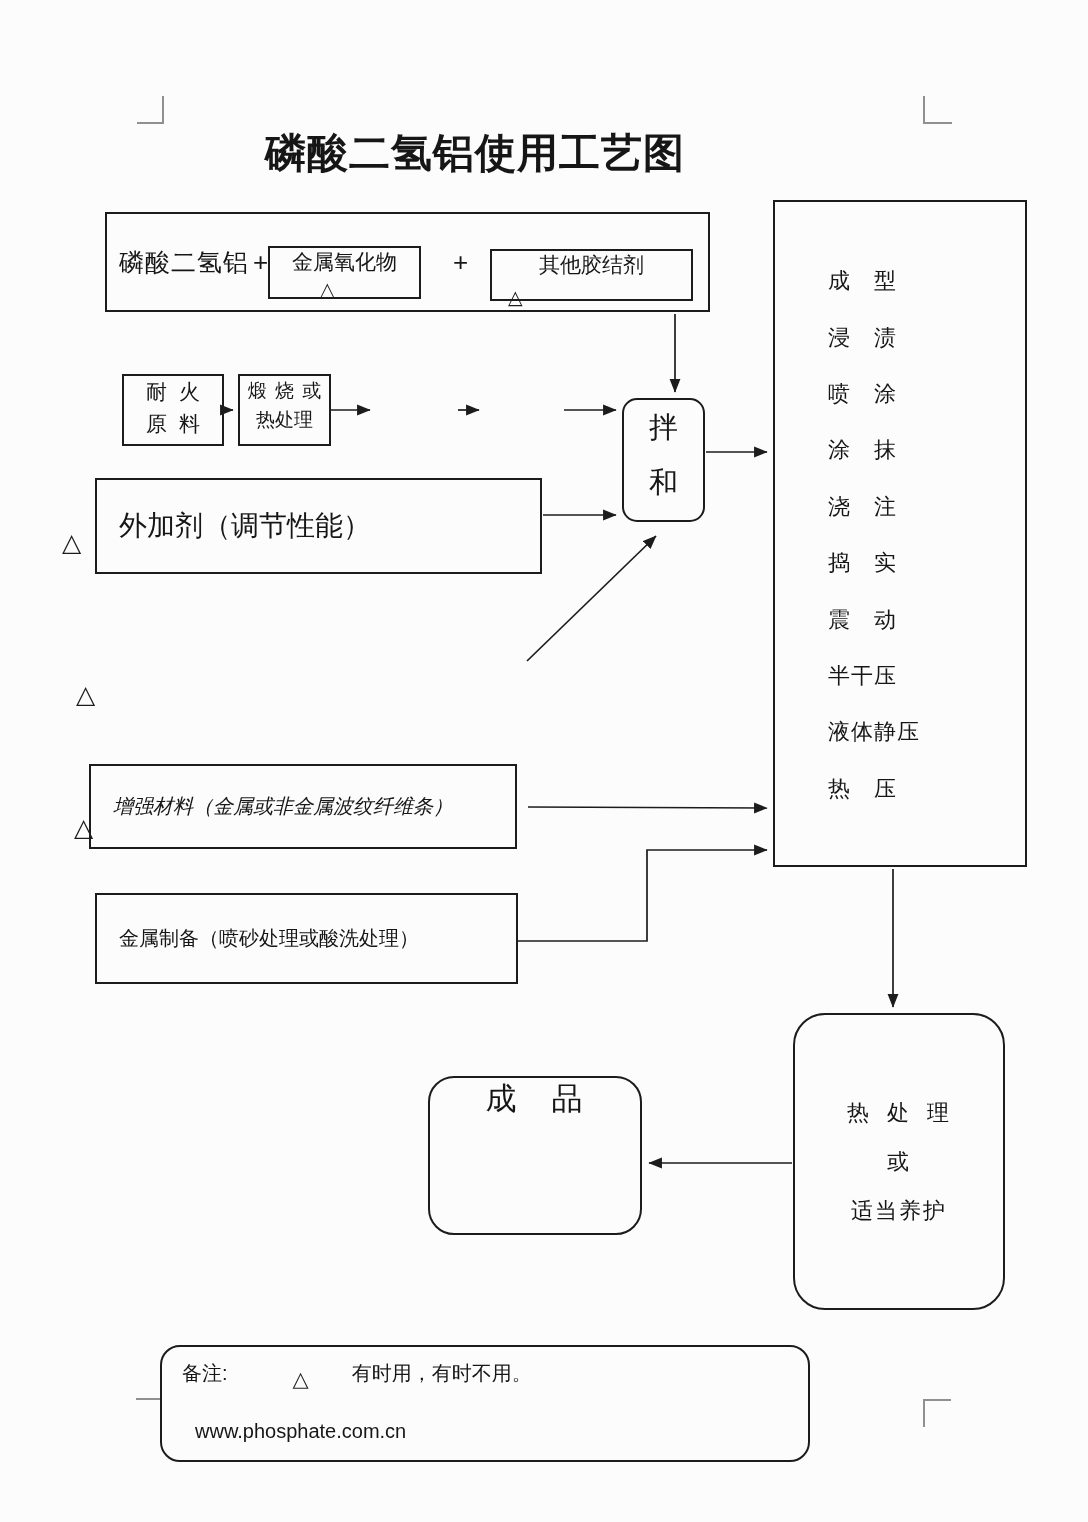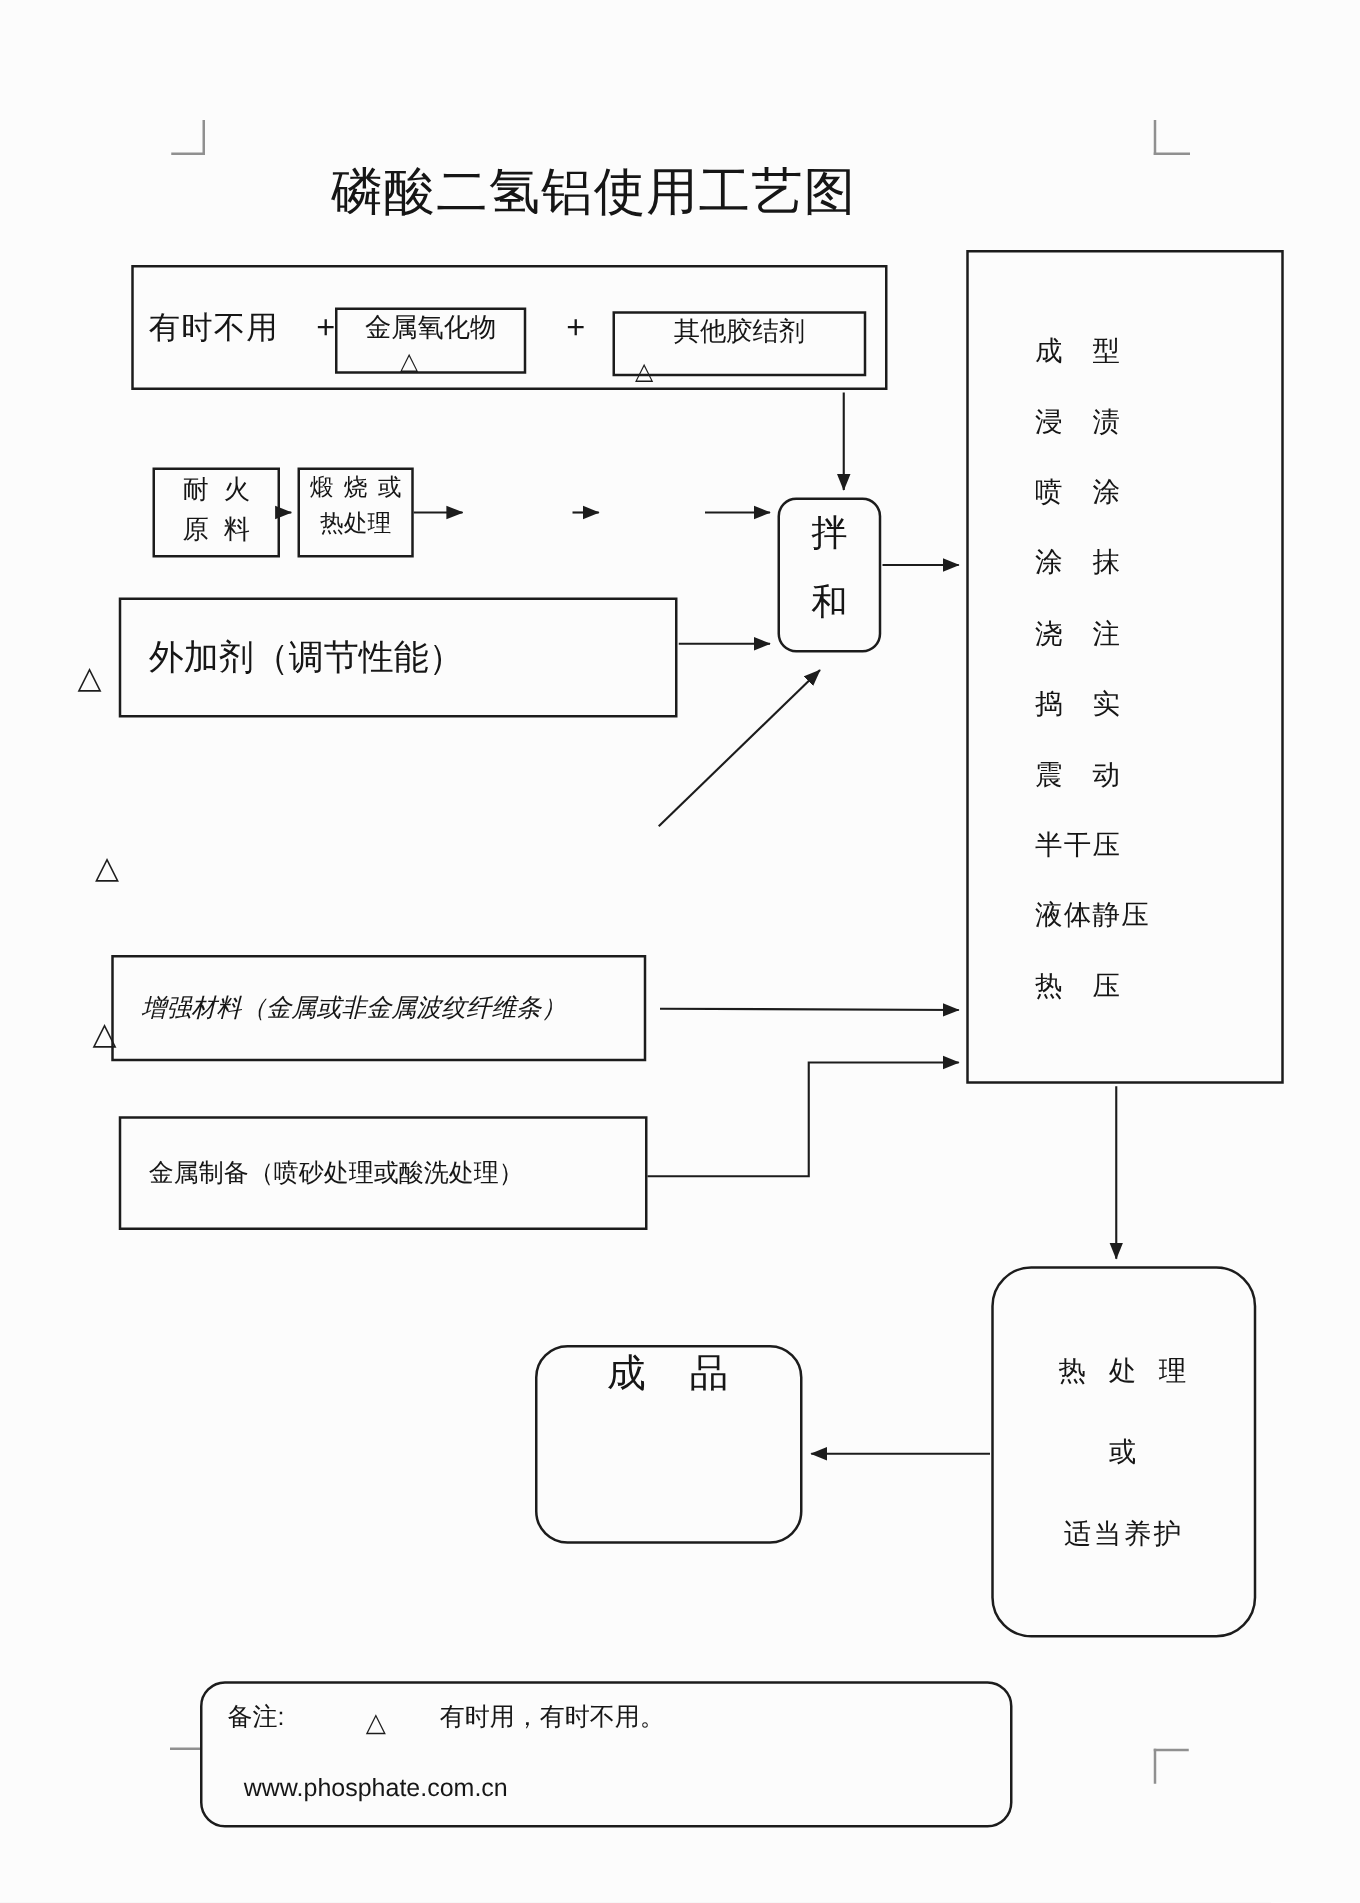--- a/index.html
+++ b/index.html
@@ -20,21 +20,21 @@
 </head>
 <body>
 
 <div class="page">
 
   <div class="cropmark" style="left:137px;top:96px;width:27px;height:28px;border-right:2px solid #909090;border-bottom:2px solid #909090;"></div>
   <div class="cropmark" style="left:923px;top:96px;width:29px;height:28px;border-left:2px solid #909090;border-bottom:2px solid #909090;"></div>
   <div class="cropmark" style="left:136px;top:1398px;width:25px;height:2px;border-top:2px solid #909090;"></div>
   <div class="cropmark" style="left:923px;top:1399px;width:28px;height:28px;border-left:2px solid #909090;border-top:2px solid #909090;"></div>
 
-  <div class="abs" style="left:130px;top:126px;width:690px;height:54px;font-size:41px;font-weight:400;letter-spacing:1px;text-align:center;line-height:54px;">磷酸二氢铝使用工艺图</div>
+  <div class="abs" style="left:130px;top:126px;width:690px;height:54px;font-size:41px;font-weight:700;letter-spacing:1px;text-align:center;line-height:54px;">磷酸二氢铝使用工艺图</div>
 
   <svg class="connectors" width="1088" height="1522" viewBox="0 0 1088 1522">
     <defs>
       <marker id="arw" viewBox="0 0 10 8" refX="9.5" refY="4" markerWidth="8" markerHeight="7" orient="auto-start-reverse">
         <path d="M0,0 L10,4 L0,8 z" style="fill:#1c1c1c;stroke:none;"></path>
       </marker>
     </defs>
     <path d="M675 314 V392" marker-end="url(#arw)"></path>
     <path d="M225 410 H233" marker-end="url(#arw)"></path>
     <path d="M331 410 H370" marker-end="url(#arw)"></path>
@@ -43,21 +43,21 @@
     <path d="M543 515 H616" marker-end="url(#arw)"></path>
     <path d="M527 661 L656 536" marker-end="url(#arw)"></path>
     <path d="M706 452 H767" marker-end="url(#arw)"></path>
     <path d="M528 807 L767 808" marker-end="url(#arw)"></path>
     <path d="M518 941 H647 V850 H767" marker-end="url(#arw)"></path>
     <path d="M893 869 V1007" marker-end="url(#arw)"></path>
     <path d="M792 1163 H649" marker-end="url(#arw)"></path>
   </svg>
 
   <div class="box" style="left:105px;top:212px;width:605px;height:100px;">
-    <span class="abs" style="left:12px;top:50%;transform:translateY(-50%);font-size:25px;letter-spacing:1px;">有时不用</span>
+    <span class="abs" style="left:12px;top:50%;transform:translateY(-50%);font-size:25px;letter-spacing:1px;">磷酸二氢铝</span>
     <span class="abs" style="left:146px;top:50%;transform:translateY(-50%);font-size:26px;">+</span>
     <div class="box center" style="left:161px;top:32px;width:153px;height:53px;font-size:21px;">
       <span>金属氧化物</span>
       <span class="tri" style="left:50px;bottom:-2px;font-size:19px;">△</span>
     </div>
     <span class="abs" style="left:346px;top:50%;transform:translateY(-50%);font-size:26px;">+</span>
     <div class="box center" style="left:383px;top:35px;width:203px;height:52px;font-size:21px;">
       <span>其他胶结剂</span>
       <span class="tri" style="left:16px;bottom:-8px;font-size:19px;">△</span>
     </div>
@@ -94,21 +94,21 @@
       <div class="method">涂　抹</div>
       <div class="method">浇　注</div>
       <div class="method">捣　实</div>
       <div class="method">震　动</div>
       <div class="method">半干压</div>
       <div class="method">液体静压</div>
       <div class="method">热　压</div>
     </div>
   </div>
 
-  <div class="box" style="left:793px;top:1013px;width:212px;height:297px;border-radius:32px;display:flex;flex-direction:column;align-items:center;justify-content:center;gap:35px;font-size:22px;">
+  <div class="box" style="left:793px;top:1013px;width:212px;height:297px;border-radius:32px;display:flex;flex-direction:column;align-items:center;justify-content:center;gap:19px;font-size:22px;">
     <div class="pp-line">热 处 理</div>
     <div class="pp-line">或</div>
     <div class="pp-line">适当养护</div>
   </div>
 
   <div class="box center" style="left:428px;top:1076px;width:214px;height:159px;border-radius:26px;">
     <span style="font-size:31px;white-space:pre;letter-spacing:2px;">成　品</span>
   </div>
 
   <div class="box" style="left:160px;top:1345px;width:650px;height:117px;border-radius:20px;padding:13px 0 0 20px;">

